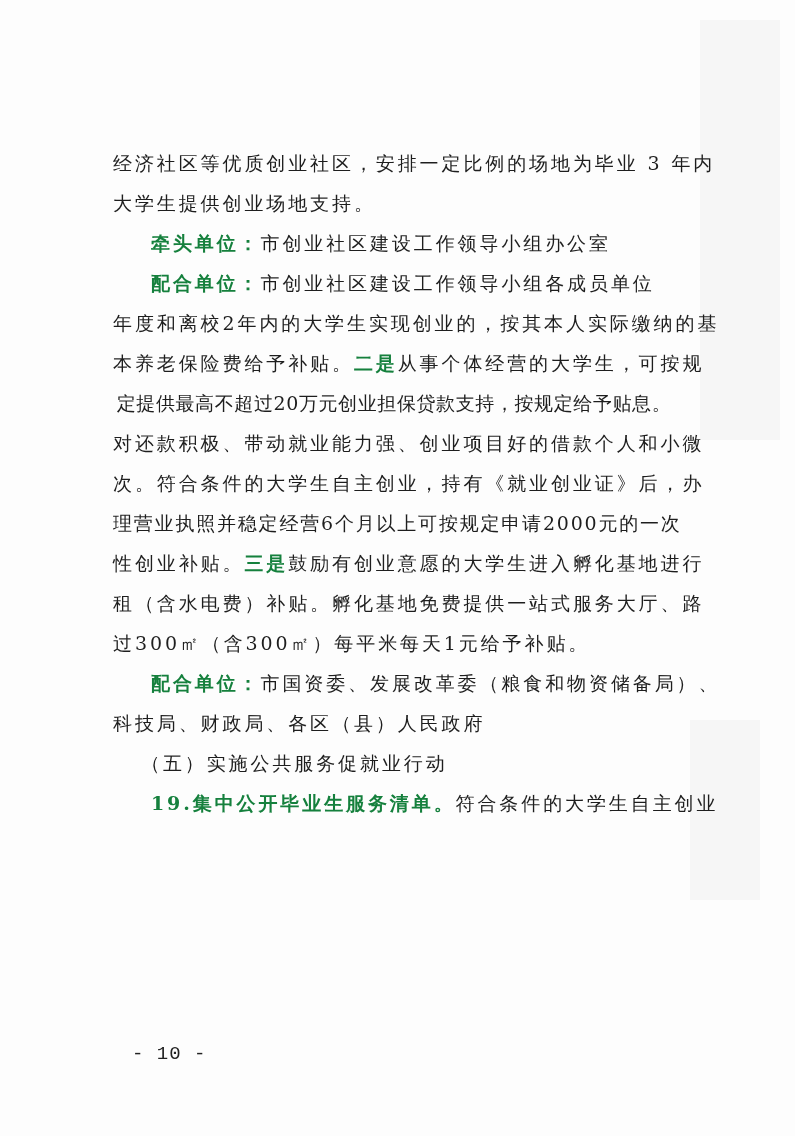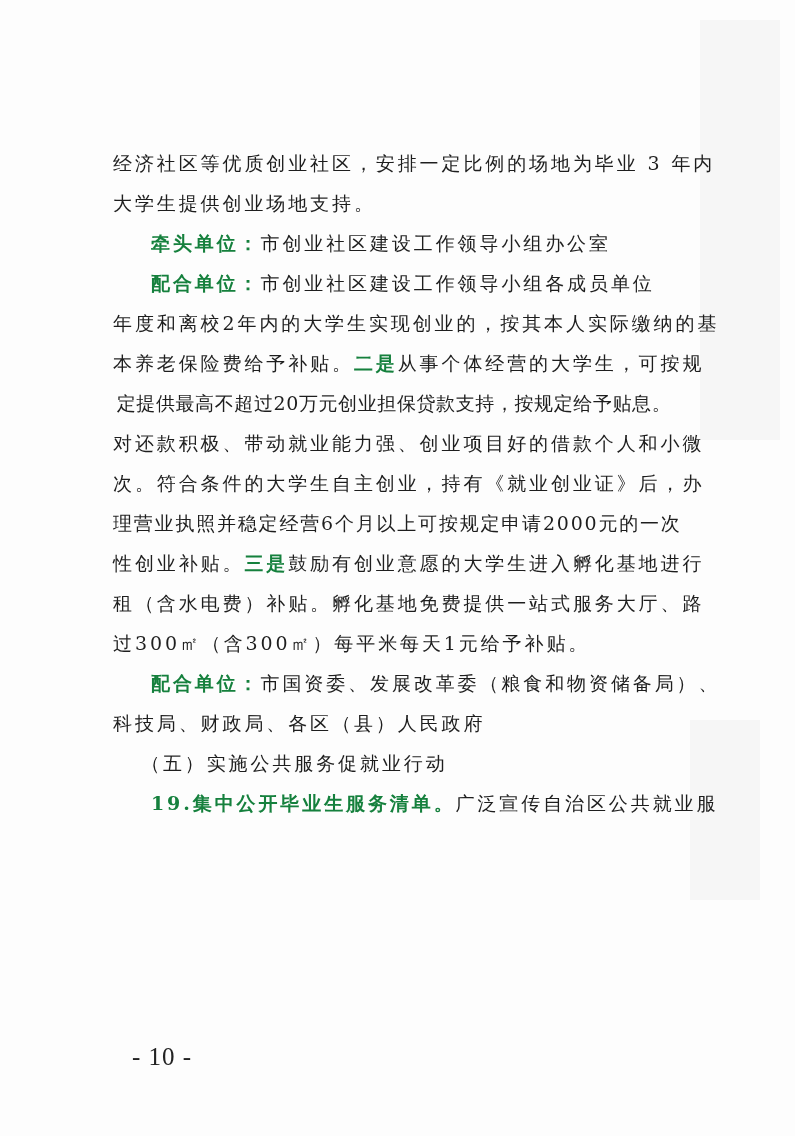--- a/index.html
+++ b/index.html
@@ -42,22 +42,22 @@
     .indent { padding-left: 38px; }
     .indent-sm { padding-left: 28px; }
     b, .bold {
       font-weight: bold;
       color: #15803d;
     }
     .page-number {
       position: absolute;
       left: 132px;
       top: 1043px;
-      font-family: Liberation Serif, serif;
-      font-size: 25px;
+      font-family: Liberation Mono, monospace;
+      font-size: 19px;
       color: #222;
       letter-spacing: 1px;
     }
   </style>
 </head>
 <body>
 
 <div class="page">
 
   <div class="ghost" style="left:700px; top:20px; width:80px; height:420px;"></div>
@@ -73,17 +73,17 @@
     <div class="line" style="letter-spacing:0.6px;text-align:center;"><span>定提供最高不超过20万元创业担保贷款支持，按规定给予贴息。</span></div>
     <div class="line"><span>对还款积极、带动就业能力强、创业项目好的借款个人和小微</span></div>
     <div class="line"><span>次。符合条件的大学生自主创业，持有《就业创业证》后，办</span></div>
     <div class="line" style="letter-spacing:1.8px;"><span>理营业执照并稳定经营6个月以上可按规定申请2000元的一次</span></div>
     <div class="line"><span>性创业补贴。</span><span class="bold">三是</span><span>鼓励有创业意愿的大学生进入孵化基地进行</span></div>
     <div class="line"><span>租（含水电费）补贴。孵化基地免费提供一站式服务大厅、路</span></div>
     <div class="line"><span>过300㎡（含300㎡）每平米每天1元给予补贴。</span></div>
     <div class="line indent"><span class="bold">配合单位：</span><span>市国资委、发展改革委（粮食和物资储备局）、</span></div>
     <div class="line"><span>科技局、财政局、各区（县）人民政府</span></div>
     <div class="line indent-sm"><span>（五）实施公共服务促就业行动</span></div>
-    <div class="line indent"><span class="bold">19.集中公开毕业生服务清单。</span><span>广泛宣传自治区公共就业服</span></div>
+    <div class="line indent"><span class="bold">19.集中公开毕业生服务清单。</span><span>符合条件的大学生自主创业</span></div>
   </div>
 
   <div class="page-number">- 10 -</div>
 </div>
 
 </body></html>

